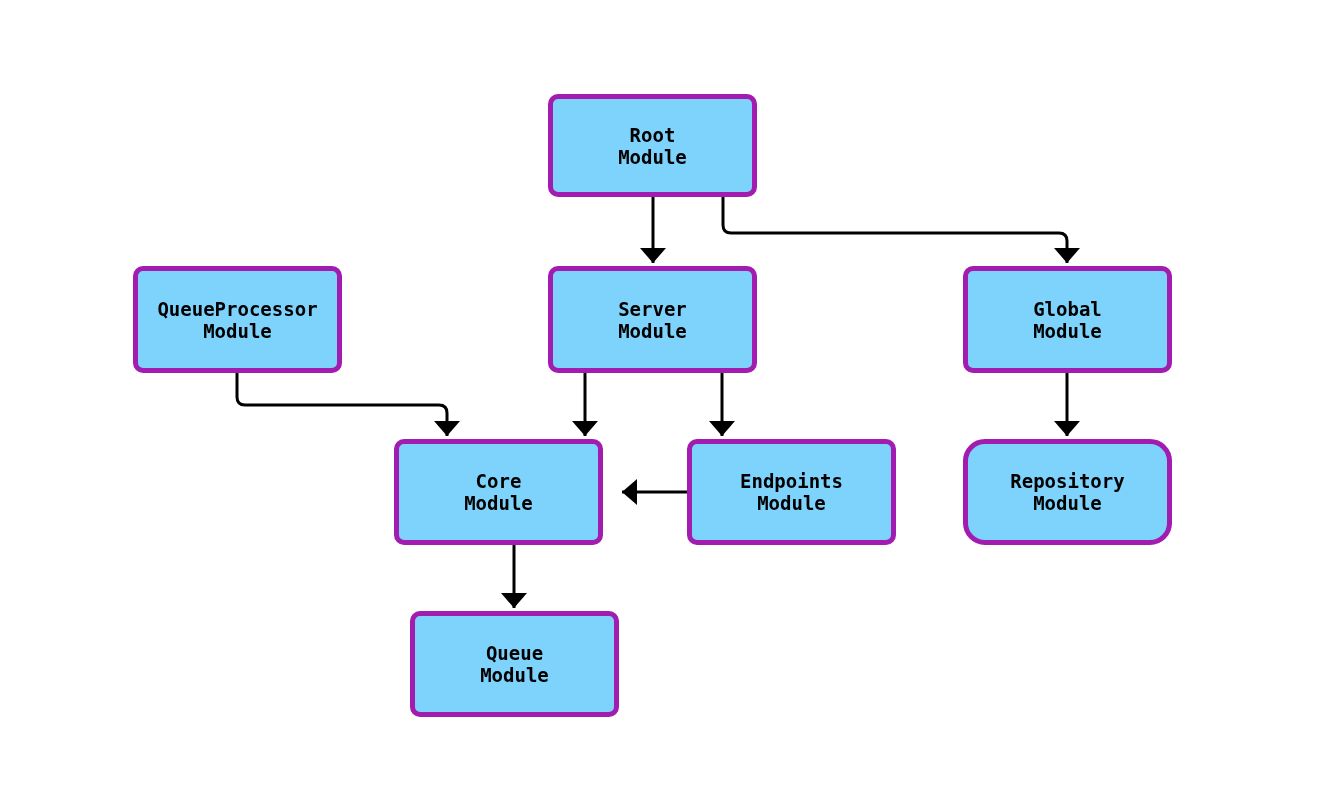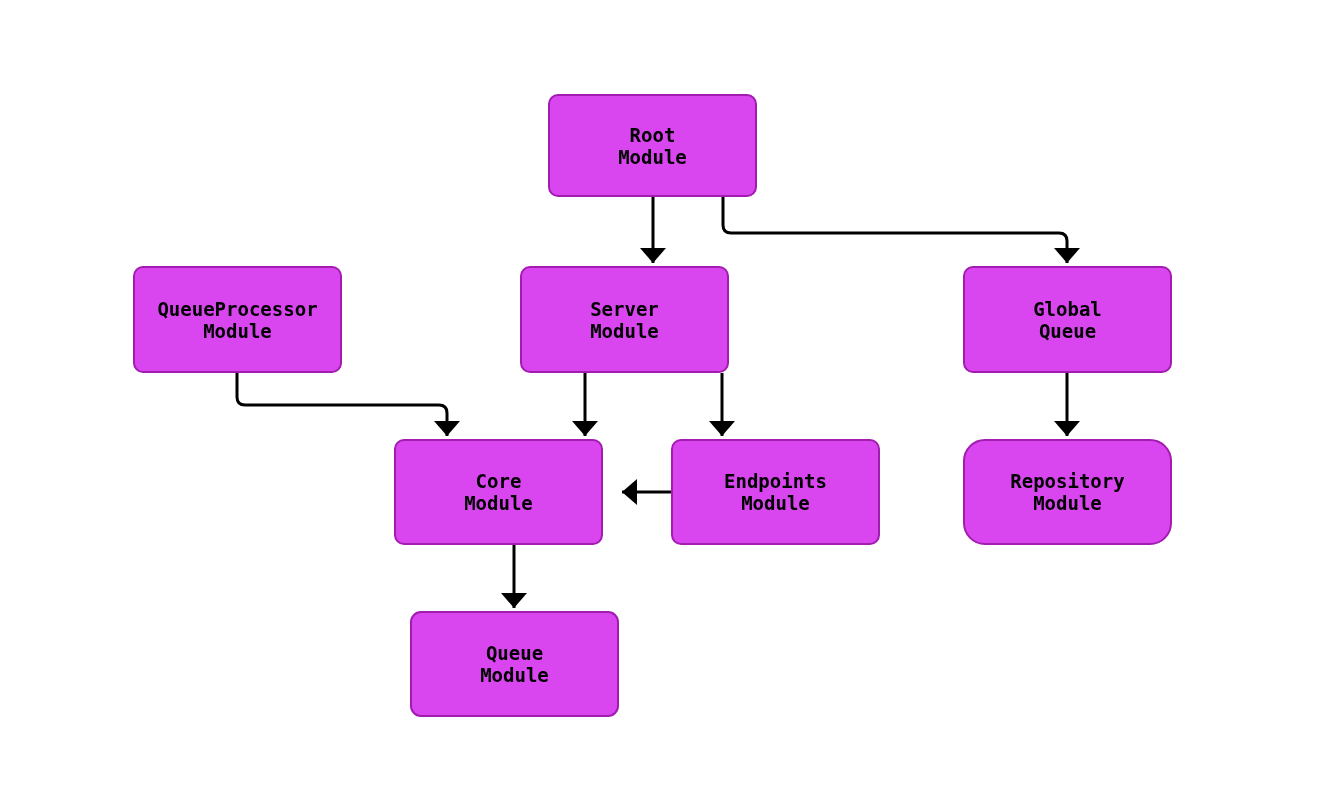--- a/index.html
+++ b/index.html
@@ -24,43 +24,43 @@
   }
   .edge {
     fill: none;
     stroke: #000000;
     stroke-width: 3;
   }
   .node {
     position: absolute;
     box-sizing: border-box;
     width: 209px;
-    border: 2px solid #a21caf;
+    border: 5px solid #a21caf;
     border-radius: 10px;
-    background: #d946ef;
+    background: #7dd3fc;
     display: flex;
     align-items: center;
     justify-content: center;
     text-align: center;
   }
   .node-label {
     font-size: 19px;
     line-height: 22px;
     font-weight: bold;
     color: #000000;
     white-space: pre-line;
   }
   #node-root          { left: 548px; top:  94px; height: 103px; }
   #node-queueprocessor{ left: 133px; top: 266px; height: 107px; }
-  #node-server        { left: 520px; top: 266px; height: 107px; }
+  #node-server        { left: 548px; top: 266px; height: 107px; }
   #node-global        { left: 963px; top: 266px; height: 107px; }
   #node-core          { left: 394px; top: 439px; height: 106px; }
-  #node-endpoints     { left: 671px; top: 439px; height: 106px; }
+  #node-endpoints     { left: 687px; top: 439px; height: 106px; }
   #node-repository    { left: 963px; top: 439px; height: 106px; border-radius: 22px; }
-  #node-queue         { left: 410px; top: 611px; height: 106px; border-radius: 11px; }
+  #node-queue         { left: 410px; top: 611px; height: 106px; }
 </style>
 </head>
 <body>
 
 <div id="canvas">
 
   <svg id="edges" viewBox="0 0 1337 809" xmlns="http://www.w3.org/2000/svg">
     <defs>
       <marker id="arrowhead" markerUnits="userSpaceOnUse" markerWidth="16" markerHeight="28" viewBox="0 0 16 28" refX="15" refY="14" orient="auto">
         <path d="M0,1 L15,14 L0,27 z" fill="#000000"></path>
@@ -87,21 +87,21 @@
 Module</span>
   </div>
 
   <div class="node" id="node-server">
     <span class="node-label">Server
 Module</span>
   </div>
 
   <div class="node" id="node-global">
     <span class="node-label">Global
-Queue</span>
+Module</span>
   </div>
 
   <div class="node" id="node-core">
     <span class="node-label">Core
 Module</span>
   </div>
 
   <div class="node" id="node-endpoints">
     <span class="node-label">Endpoints
 Module</span>

